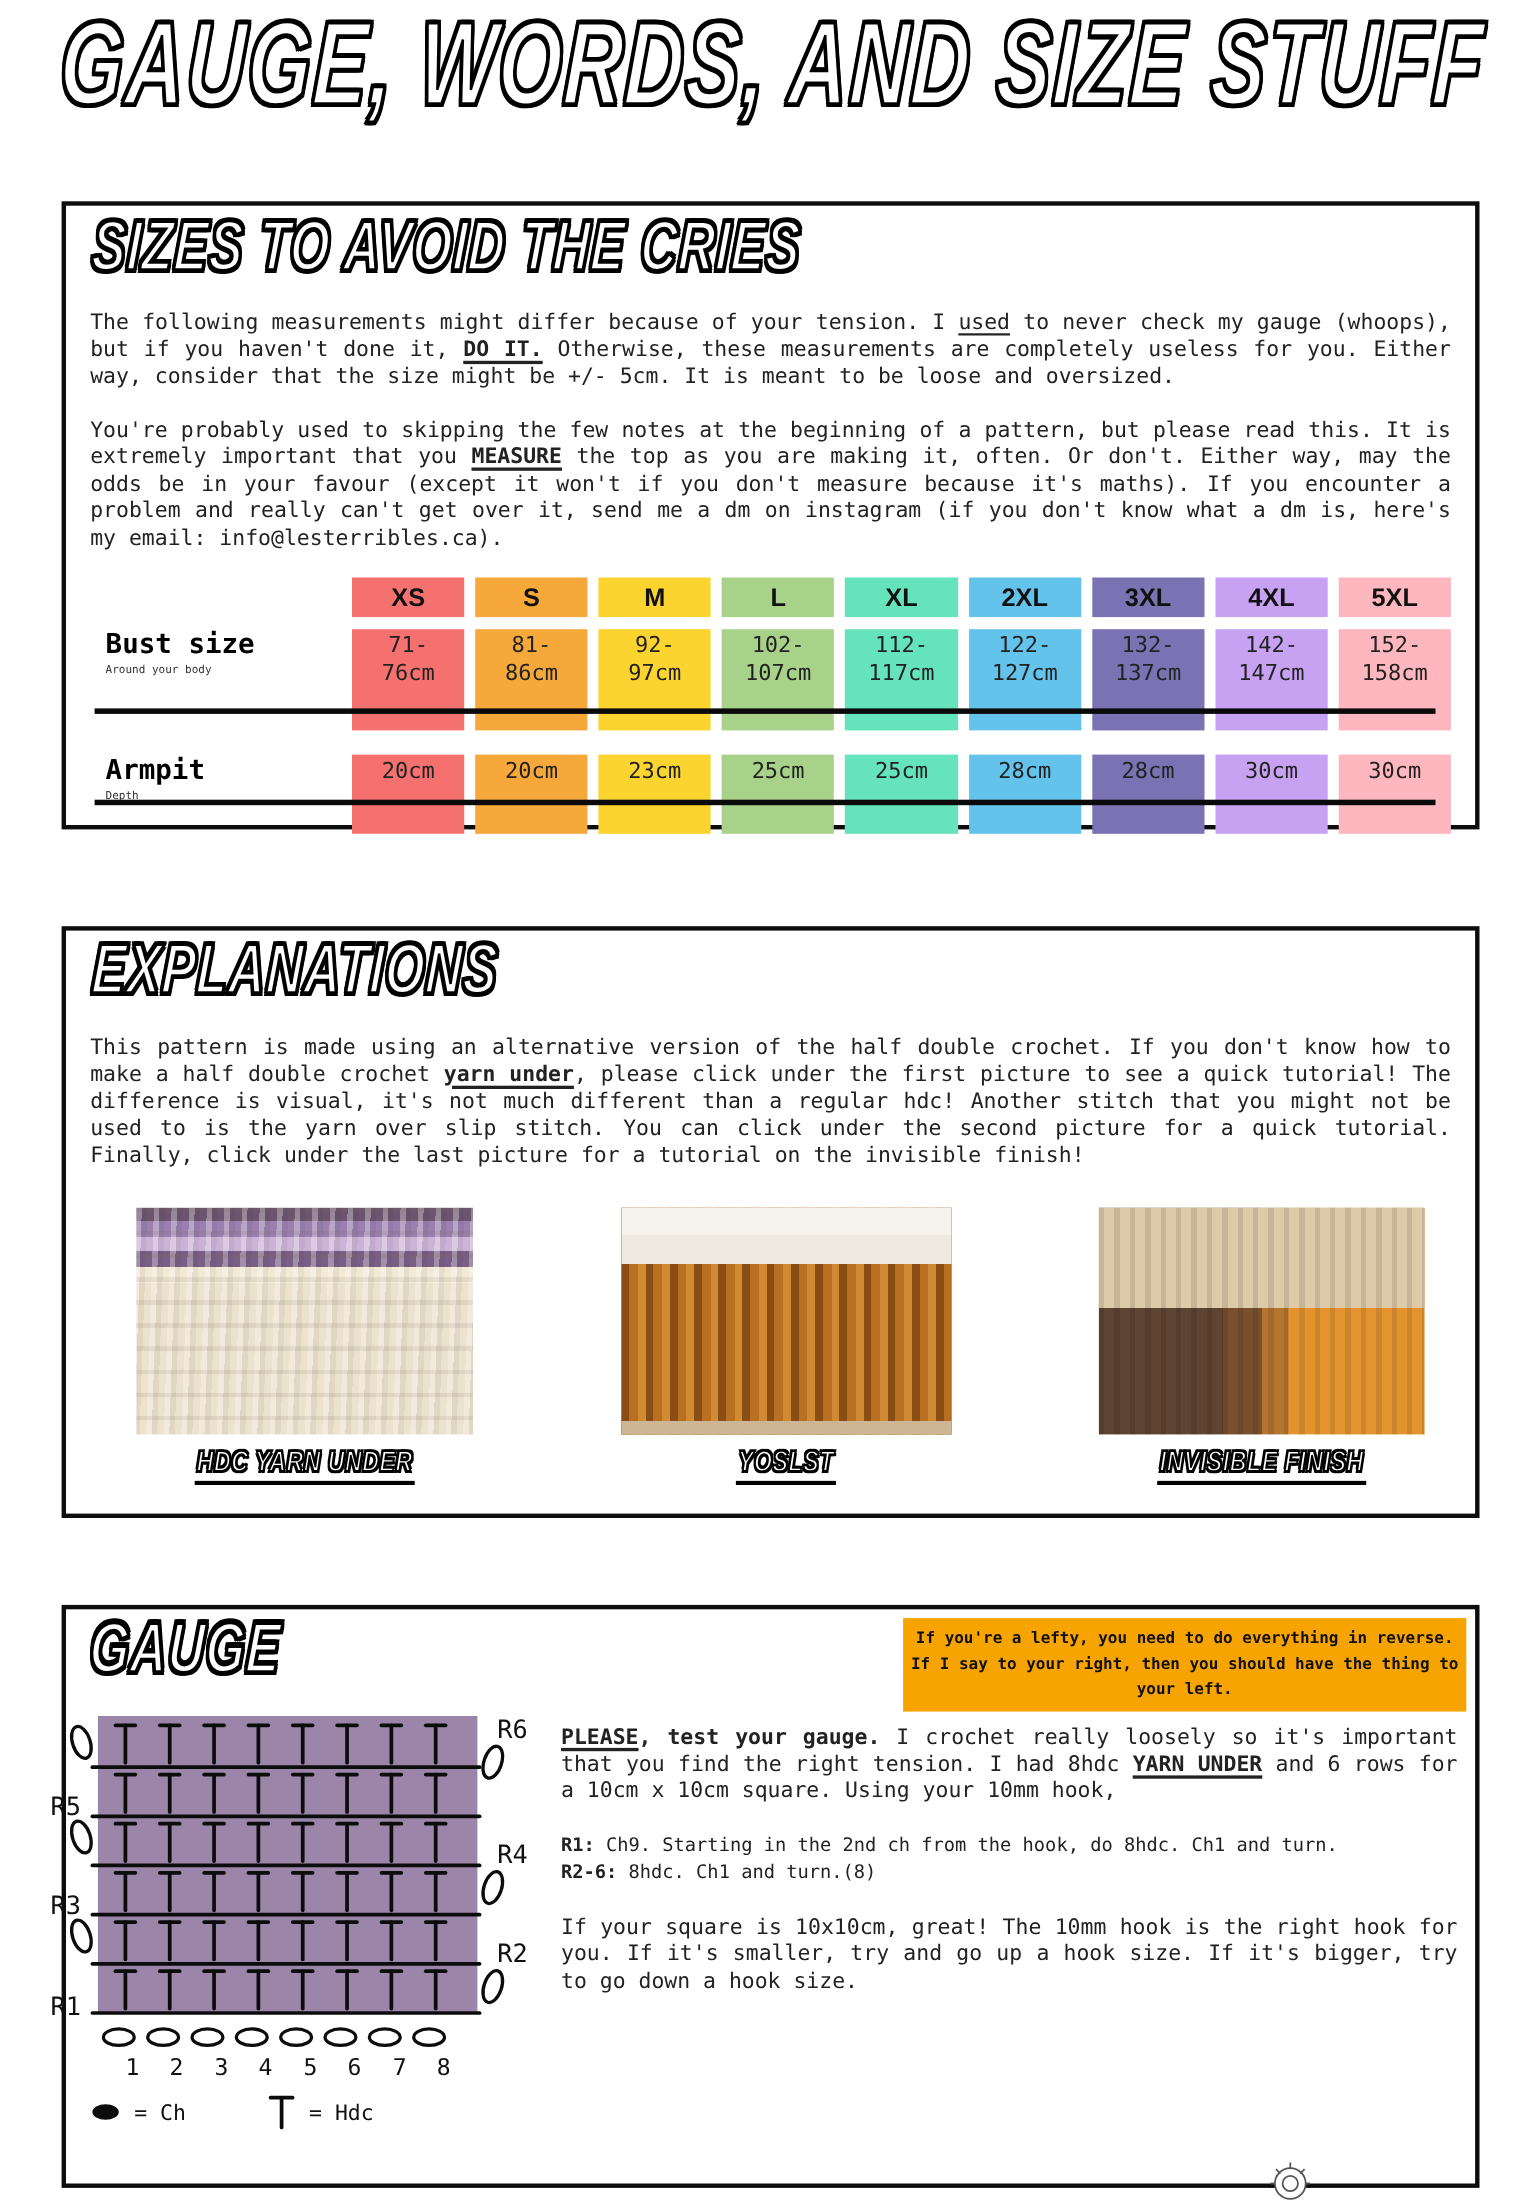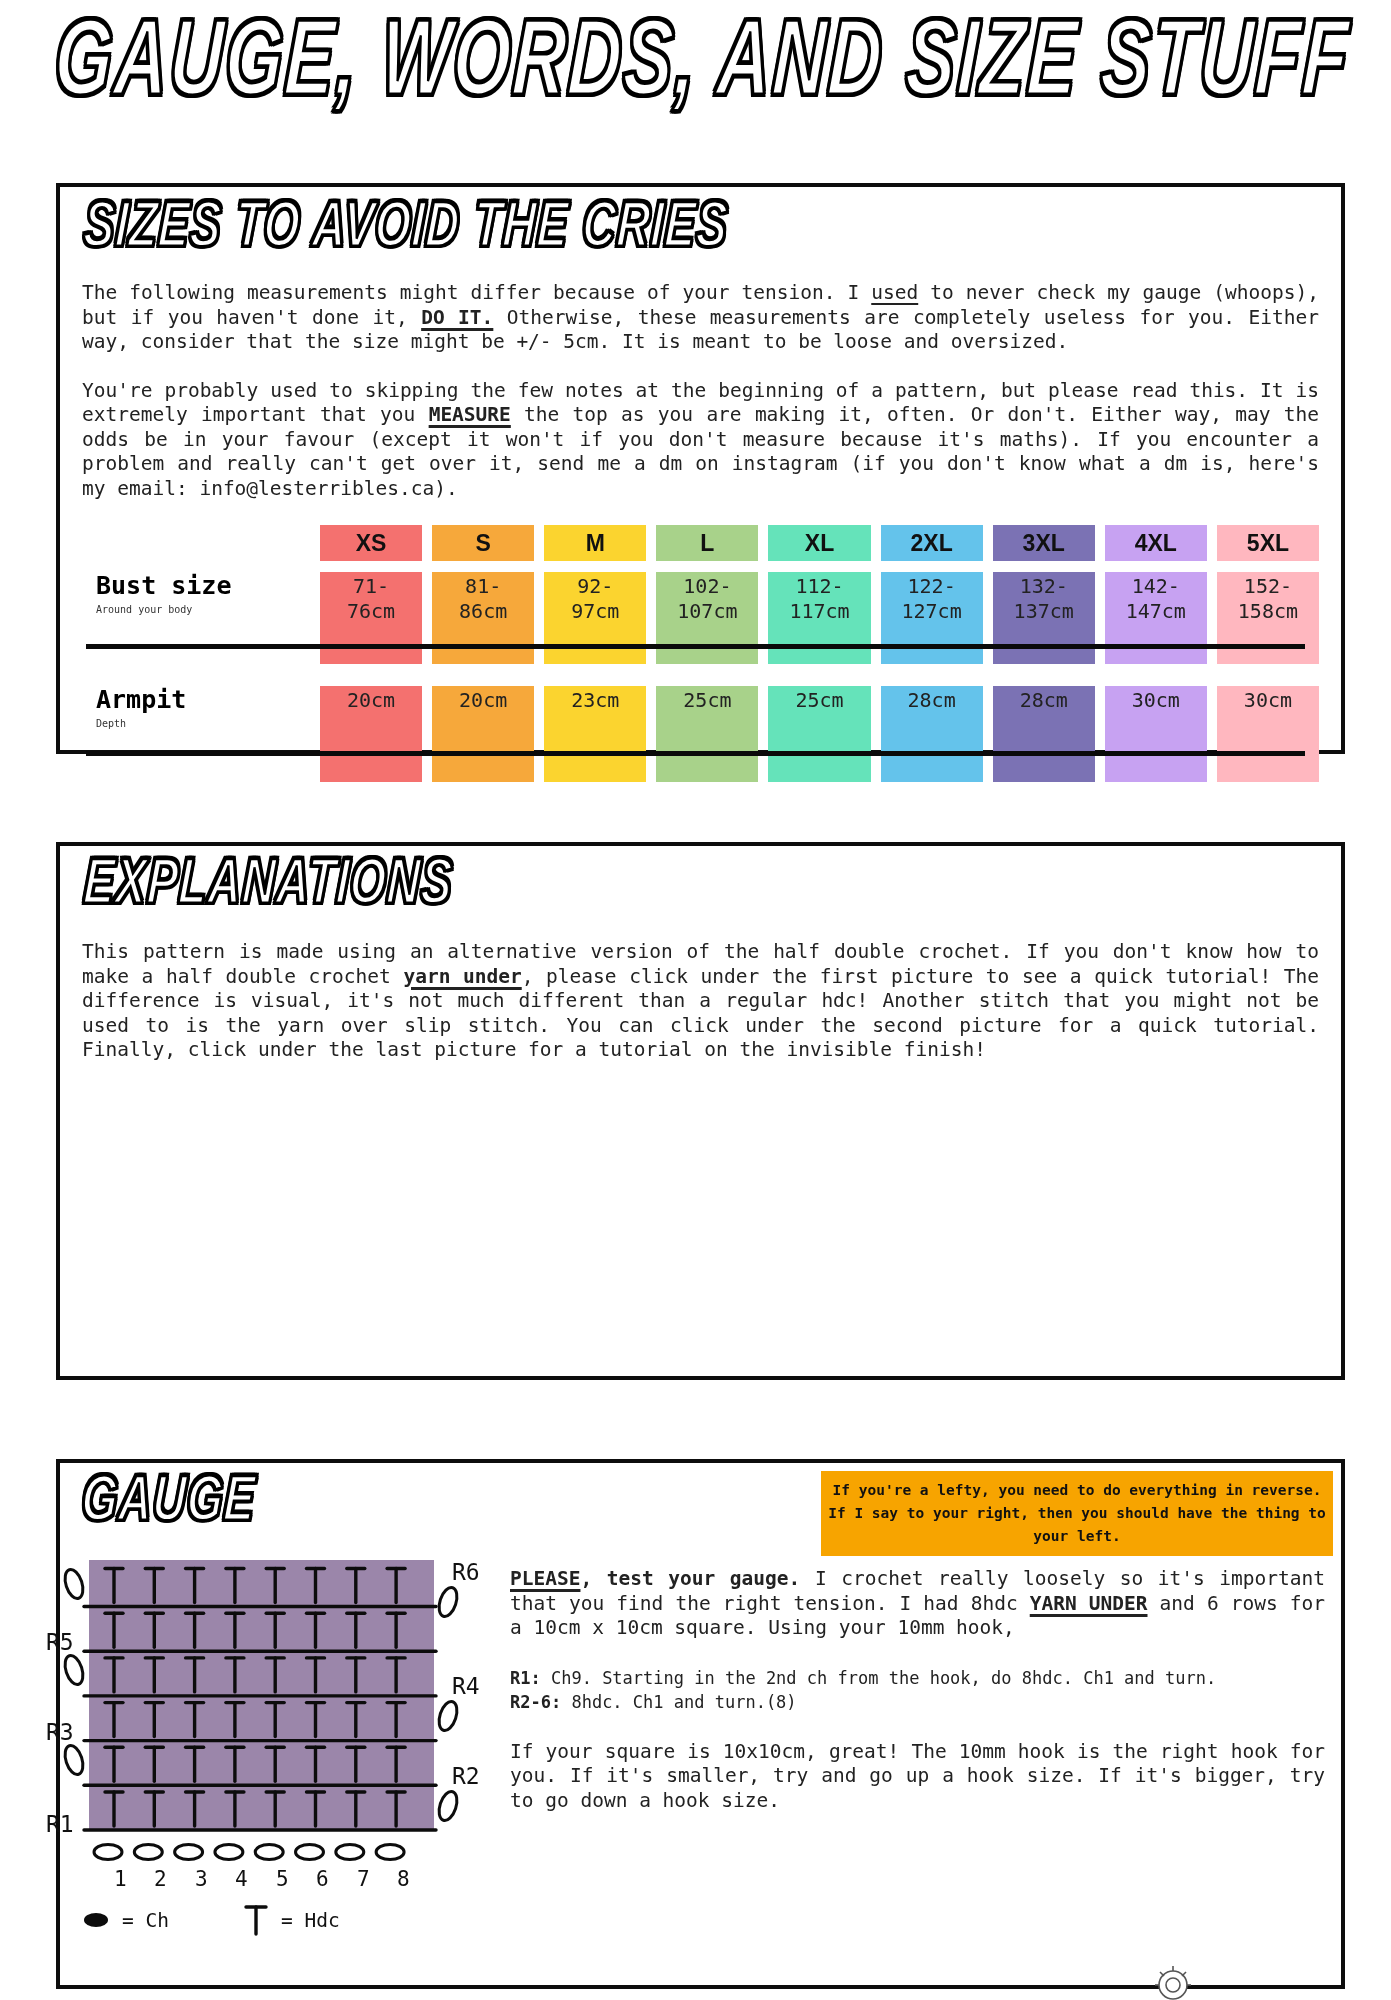--- a/index.html
+++ b/index.html
@@ -36,21 +36,21 @@
   .b{font-weight:bold;}
   .u{text-decoration:underline;text-decoration-thickness:2px;text-underline-offset:4px;}
   .bu{font-weight:bold;text-decoration:underline;text-decoration-thickness:2.5px;text-underline-offset:4px;}
   .box-sizes .h2{margin:4px 0 20px 0;}
   .box-expl .h2{margin:4px 0 22px 0;}
   
   .size-table{margin-top:10px;}
   .st-row{display:grid;grid-template-columns:228px repeat(9,1fr);column-gap:10px;position:relative;}
   .st-head{height:36px;margin-bottom:11px;}
   .st-bust{height:92px;margin-bottom:22px;}
-  .st-armpit{height:96px;}
+  .st-armpit{height:72px;}
   .st-cell{text-align:center;}
   .st-cell.head{
     font-family:"Liberation Sans", sans-serif;font-weight:bold;font-size:23px;
     display:flex;align-items:center;justify-content:center;color:#111;
   }
   .st-cell.val{
     font-size:20px;line-height:25px;padding-top:2px;box-sizing:border-box;
     white-space:pre-line;color:#222;
   }
   .st-label{padding-left:14px;}
@@ -171,20 +171,34 @@
         <div class="st-cell val" style="background-color: rgb(255, 183, 191);">30cm</div>
         <div class="row-line"></div>
       </div>
     </div>
   </section>
 
   <section class="box box-expl">
     <h2 class="outline h2"><span class="ot">EXPLANATIONS</span></h2>
     <p class="para"><span>This pattern is made using an alternative version of the half double crochet. If you don't know how to make a half double crochet </span><span class="bu">yarn under</span><span>, please click under the first picture to see a quick tutorial! The difference is visual, it's not much different than a regular hdc! Another stitch that you might not be used to is the yarn over slip stitch. You can click under the second picture for a quick tutorial. Finally, click under the last picture for a tutorial on the invisible finish!</span></p>
 
+    <div class="photos">
+      <div class="photo-block">
+        <div class="photo photo-1"></div>
+        <span class="caption">HDC YARN UNDER</span>
+      </div>
+      <div class="photo-block">
+        <div class="photo photo-2"></div>
+        <span class="caption">YOSLST</span>
+      </div>
+      <div class="photo-block">
+        <div class="photo photo-3"></div>
+        <span class="caption">INVISIBLE FINISH</span>
+      </div>
+    </div>
   </section>
 
   <section class="box box-gauge">
     <h2 class="outline h2"><span class="ot">GAUGE</span></h2>
 
     <div class="lefty-note" style="background-color: rgb(247, 164, 0);">If you're a lefty, you need to do everything in reverse. If I say to your right, then you should have the thing to your left.</div>
 
     <svg class="diagram" viewBox="0 0 450 350" width="450" height="352">
       <rect x="45" y="10" width="345" height="270" style="fill: rgb(155, 134, 170);"></rect>
       <g id="stitch-layer" stroke="#0c0c0c" stroke-width="3.4" stroke-linecap="round">

